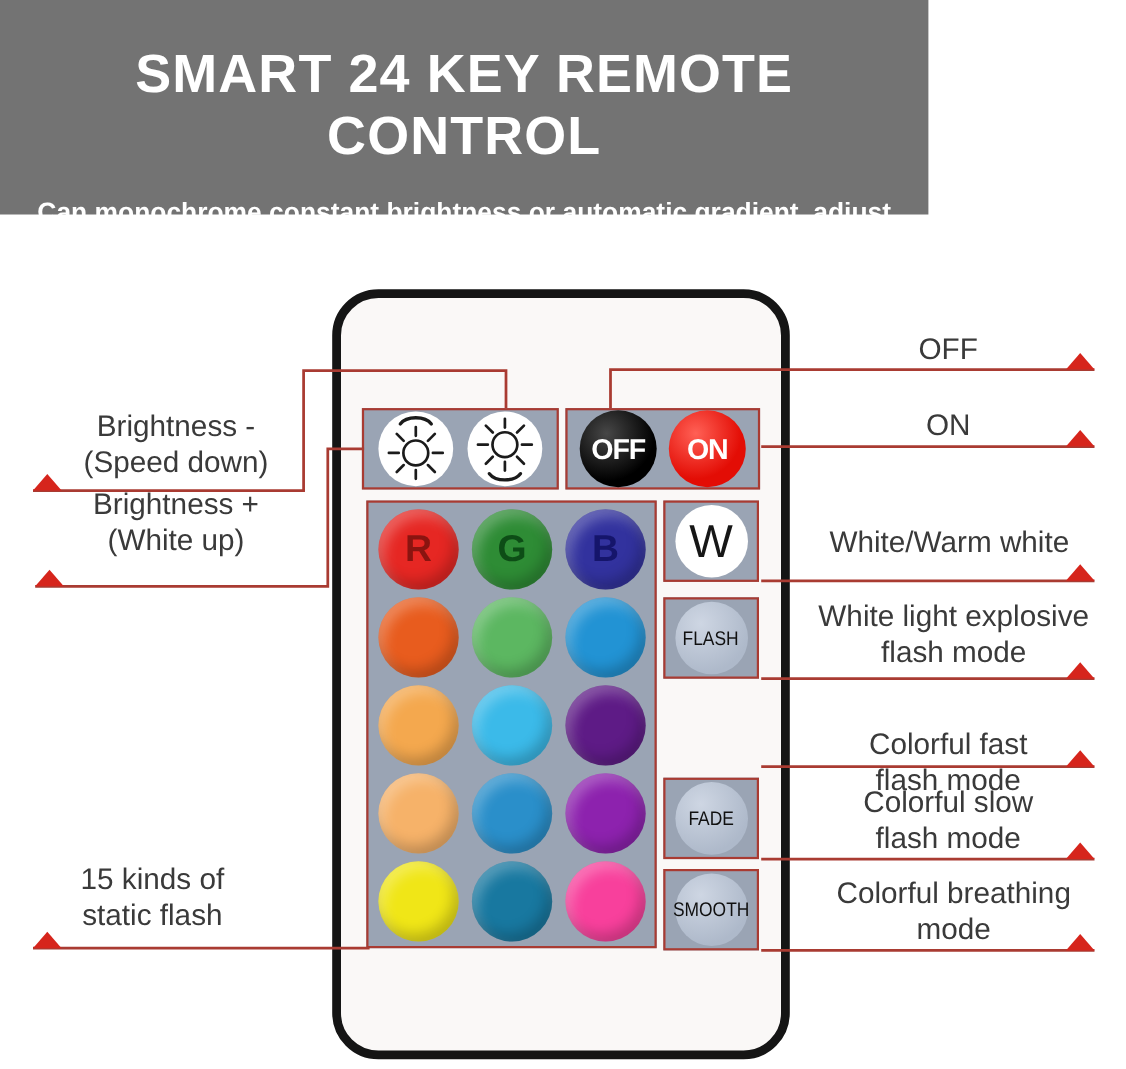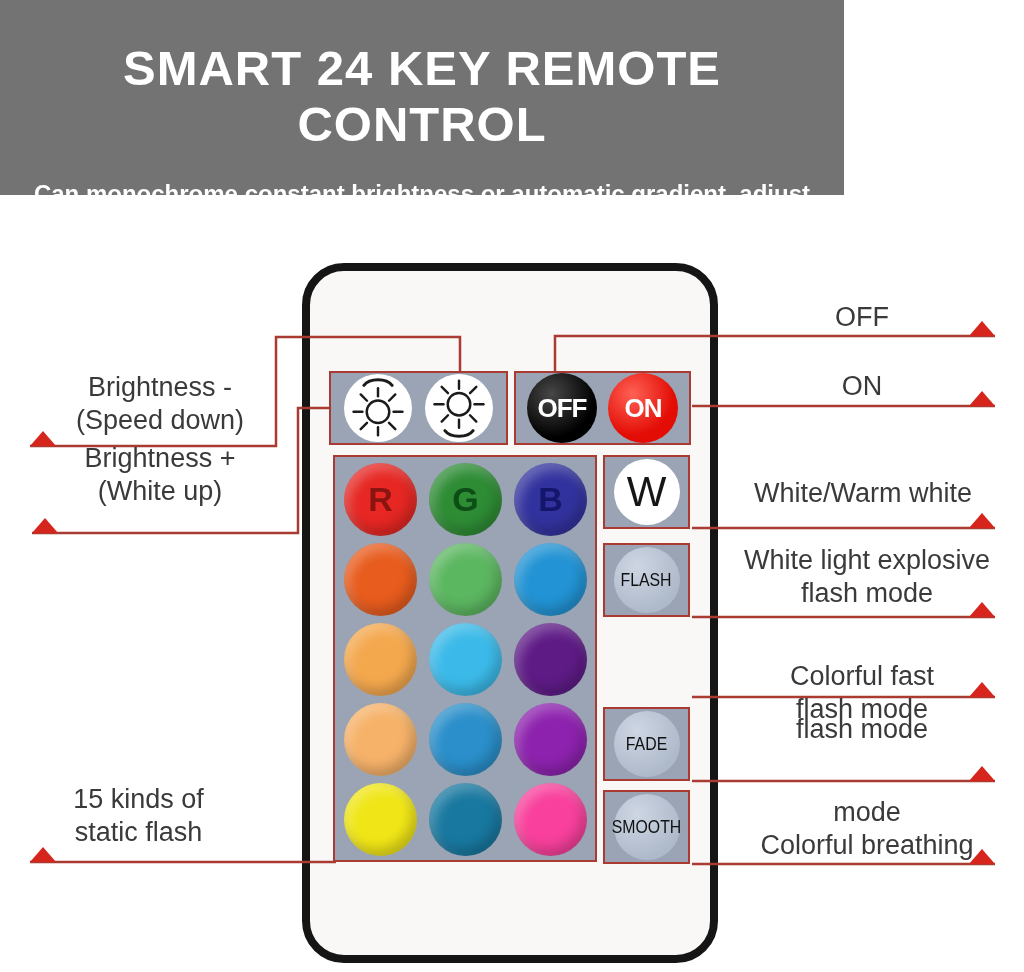--- a/index.html
+++ b/index.html
@@ -196,20 +196,21 @@
   </div>
   <div class="anno" style="left:714px;top:544px;width:306px;">
     <div>White light explosive</div>
     <div>flash mode</div>
   </div>
   <div class="anno" style="left:712px;top:660px;width:300px;">
     <div>Colorful fast</div>
     <div>flash mode</div>
   </div>
   <div class="anno" style="left:712px;top:713px;width:300px;">
+    <div>Colorful slow</div>
     <div>flash mode</div>
   </div>
   <div class="anno" style="left:714px;top:796px;width:306px;">
+    <div>Colorful breathing</div>
     <div>mode</div>
-    <div>Colorful breathing</div>
   </div>
 
 </div>
 
 </body></html>

